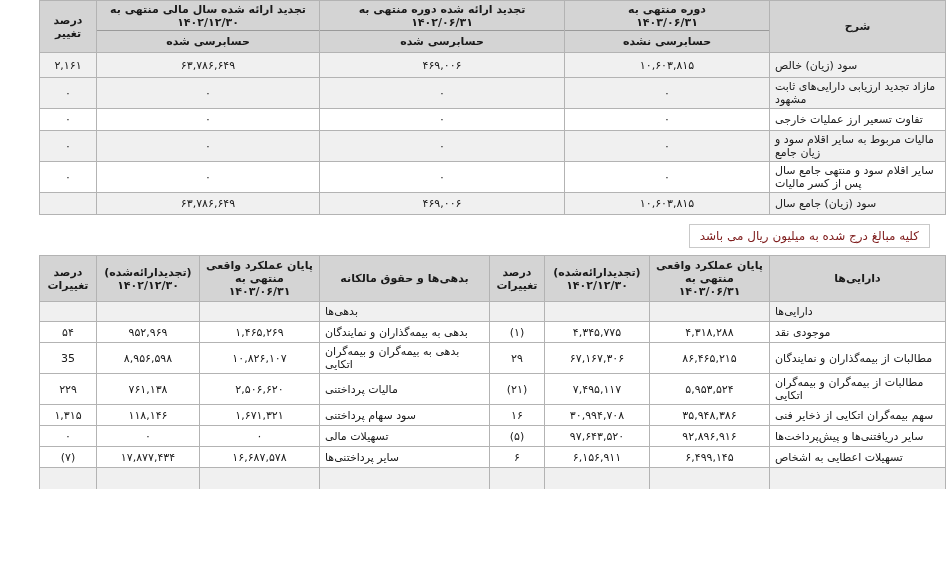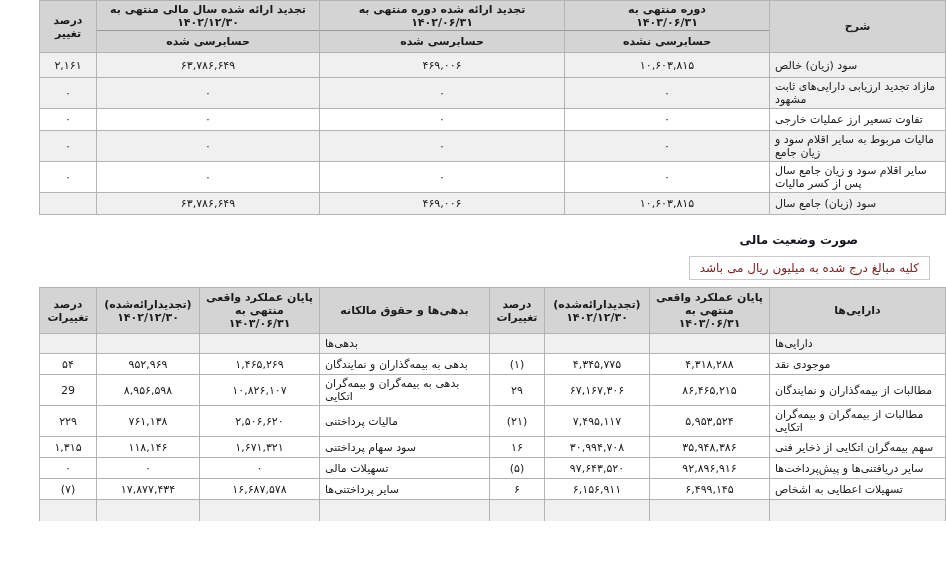--- a/index.html
+++ b/index.html
@@ -116,37 +116,36 @@
           <td class="num">۰</td>
         </tr>
         <tr class="alt">
           <td class="label-cell">مالیات مربوط به سایر اقلام سود و زیان جامع</td>
           <td class="num">۰</td>
           <td class="num">۰</td>
           <td class="num">۰</td>
           <td class="num">۰</td>
         </tr>
         <tr>
-          <td class="label-cell">سایر اقلام سود و زیان جامع سال پس از کسر مالیات</td>
+          <td class="label-cell">سایر اقلام سود و منتهی جامع سال پس از کسر مالیات</td>
           <td class="num">۰</td>
           <td class="num">۰</td>
           <td class="num">۰</td>
           <td class="num">۰</td>
         </tr>
         <tr class="alt">
           <td class="label-cell">سود (زیان) جامع سال</td>
           <td class="num">۱۰,۶۰۳,۸۱۵</td>
           <td class="num">۴۶۹,۰۰۶</td>
           <td class="num">۶۳,۷۸۶,۶۴۹</td>
           <td class="num"></td>
         </tr>
       </tbody>
   </table>
 
-  <div class="section-title">صورت وضعیت مالی</div>
 
   <div class="units-note-wrap">
     <span class="units-note">کلیه مبالغ درج شده به میلیون ریال می باشد</span>
   </div>
 
   <table class="balance-table">
     <colgroup>
       <col style="width:176px">
         <col style="width:120px">
         <col style="width:105px">
@@ -190,21 +189,21 @@
           <td class="num">۵۴</td>
         </tr>
         <tr>
           <td class="label-cell">مطالبات از بیمه‌گذاران و نمایندگان</td>
           <td class="num">۸۶,۴۶۵,۲۱۵</td>
           <td class="num">۶۷,۱۶۷,۳۰۶</td>
           <td class="num">۲۹</td>
           <td class="label-cell">بدهی به بیمه‌گران و بیمه‌گران اتکایی</td>
           <td class="num">۱۰,۸۲۶,۱۰۷</td>
           <td class="num">۸,۹۵۶,۵۹۸</td>
-          <td class="num">29</td>
+          <td class="num">35</td>
         </tr>
         <tr>
           <td class="label-cell">مطالبات از بیمه‌گران و بیمه‌گران اتکایی</td>
           <td class="num">۵,۹۵۳,۵۲۴</td>
           <td class="num">۷,۴۹۵,۱۱۷</td>
           <td class="num">(۲۱)</td>
           <td class="label-cell">مالیات پرداختنی</td>
           <td class="num">۲,۵۰۶,۶۲۰</td>
           <td class="num">۷۶۱,۱۳۸</td>
           <td class="num">۲۲۹</td>

